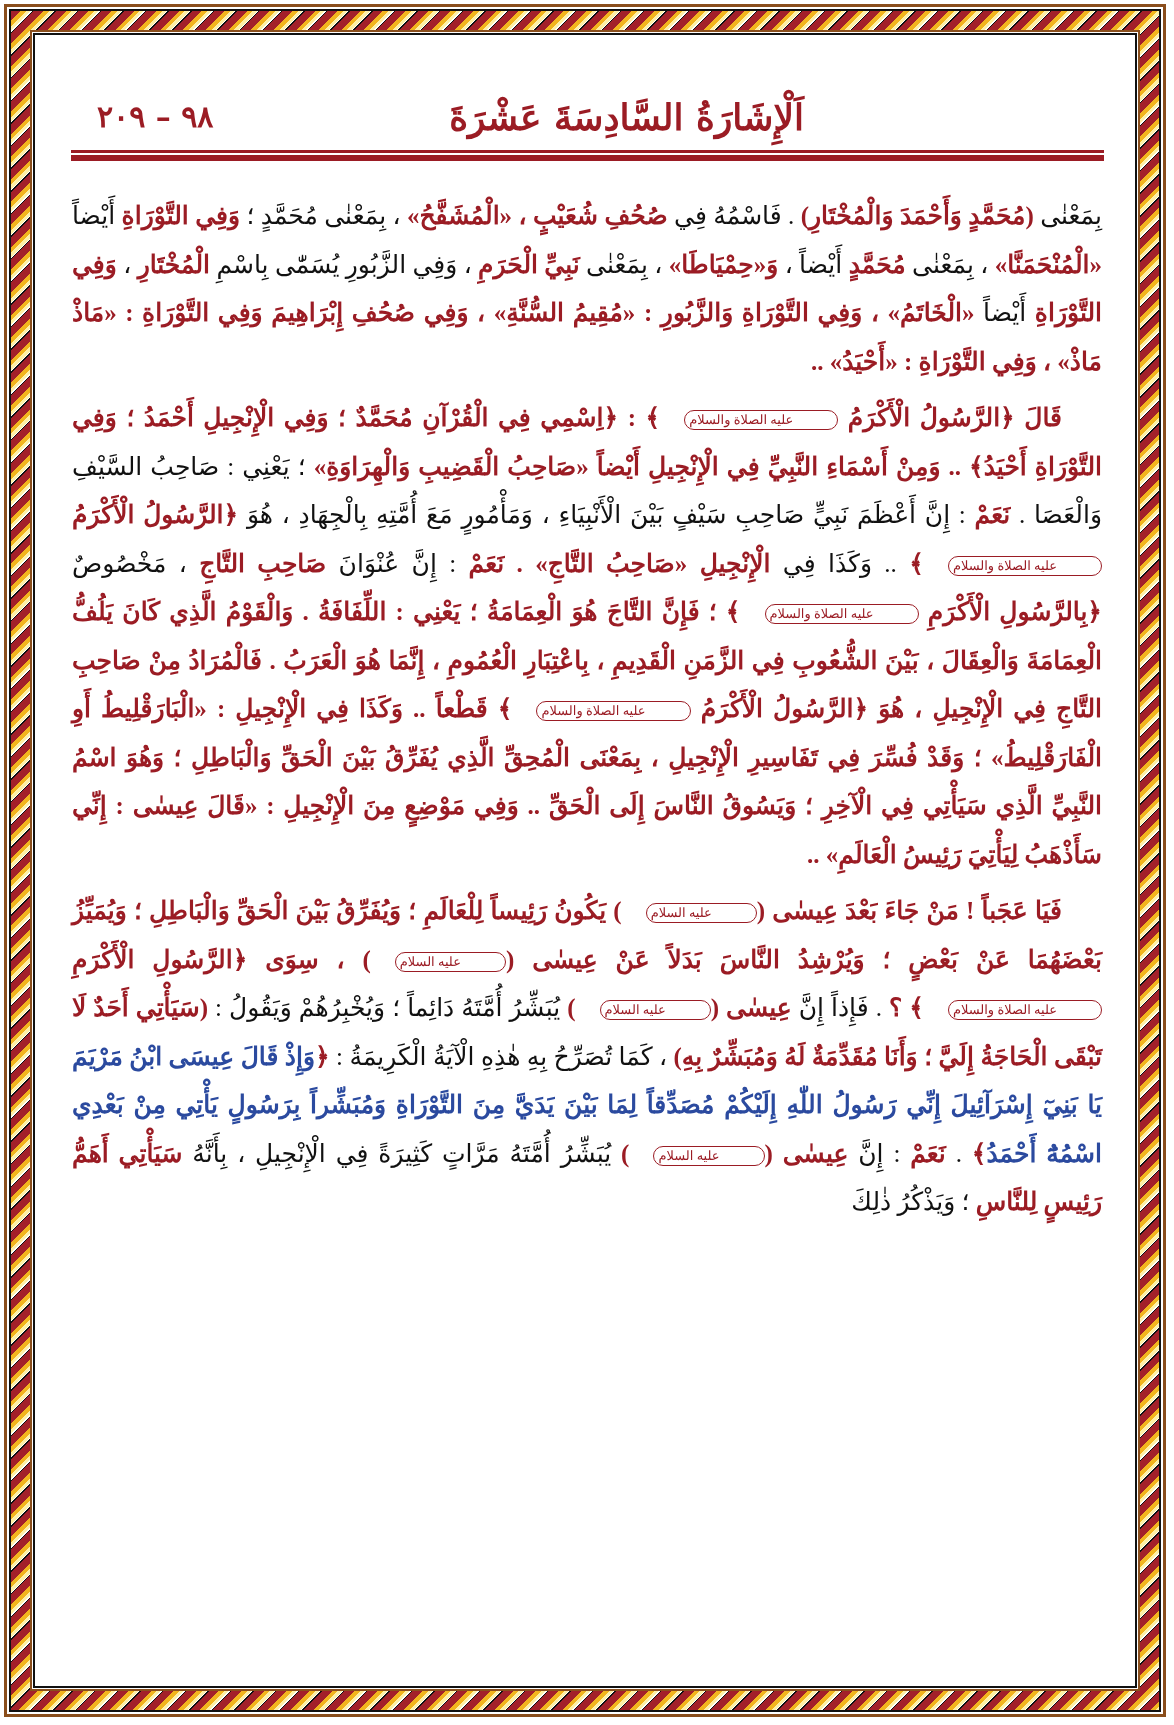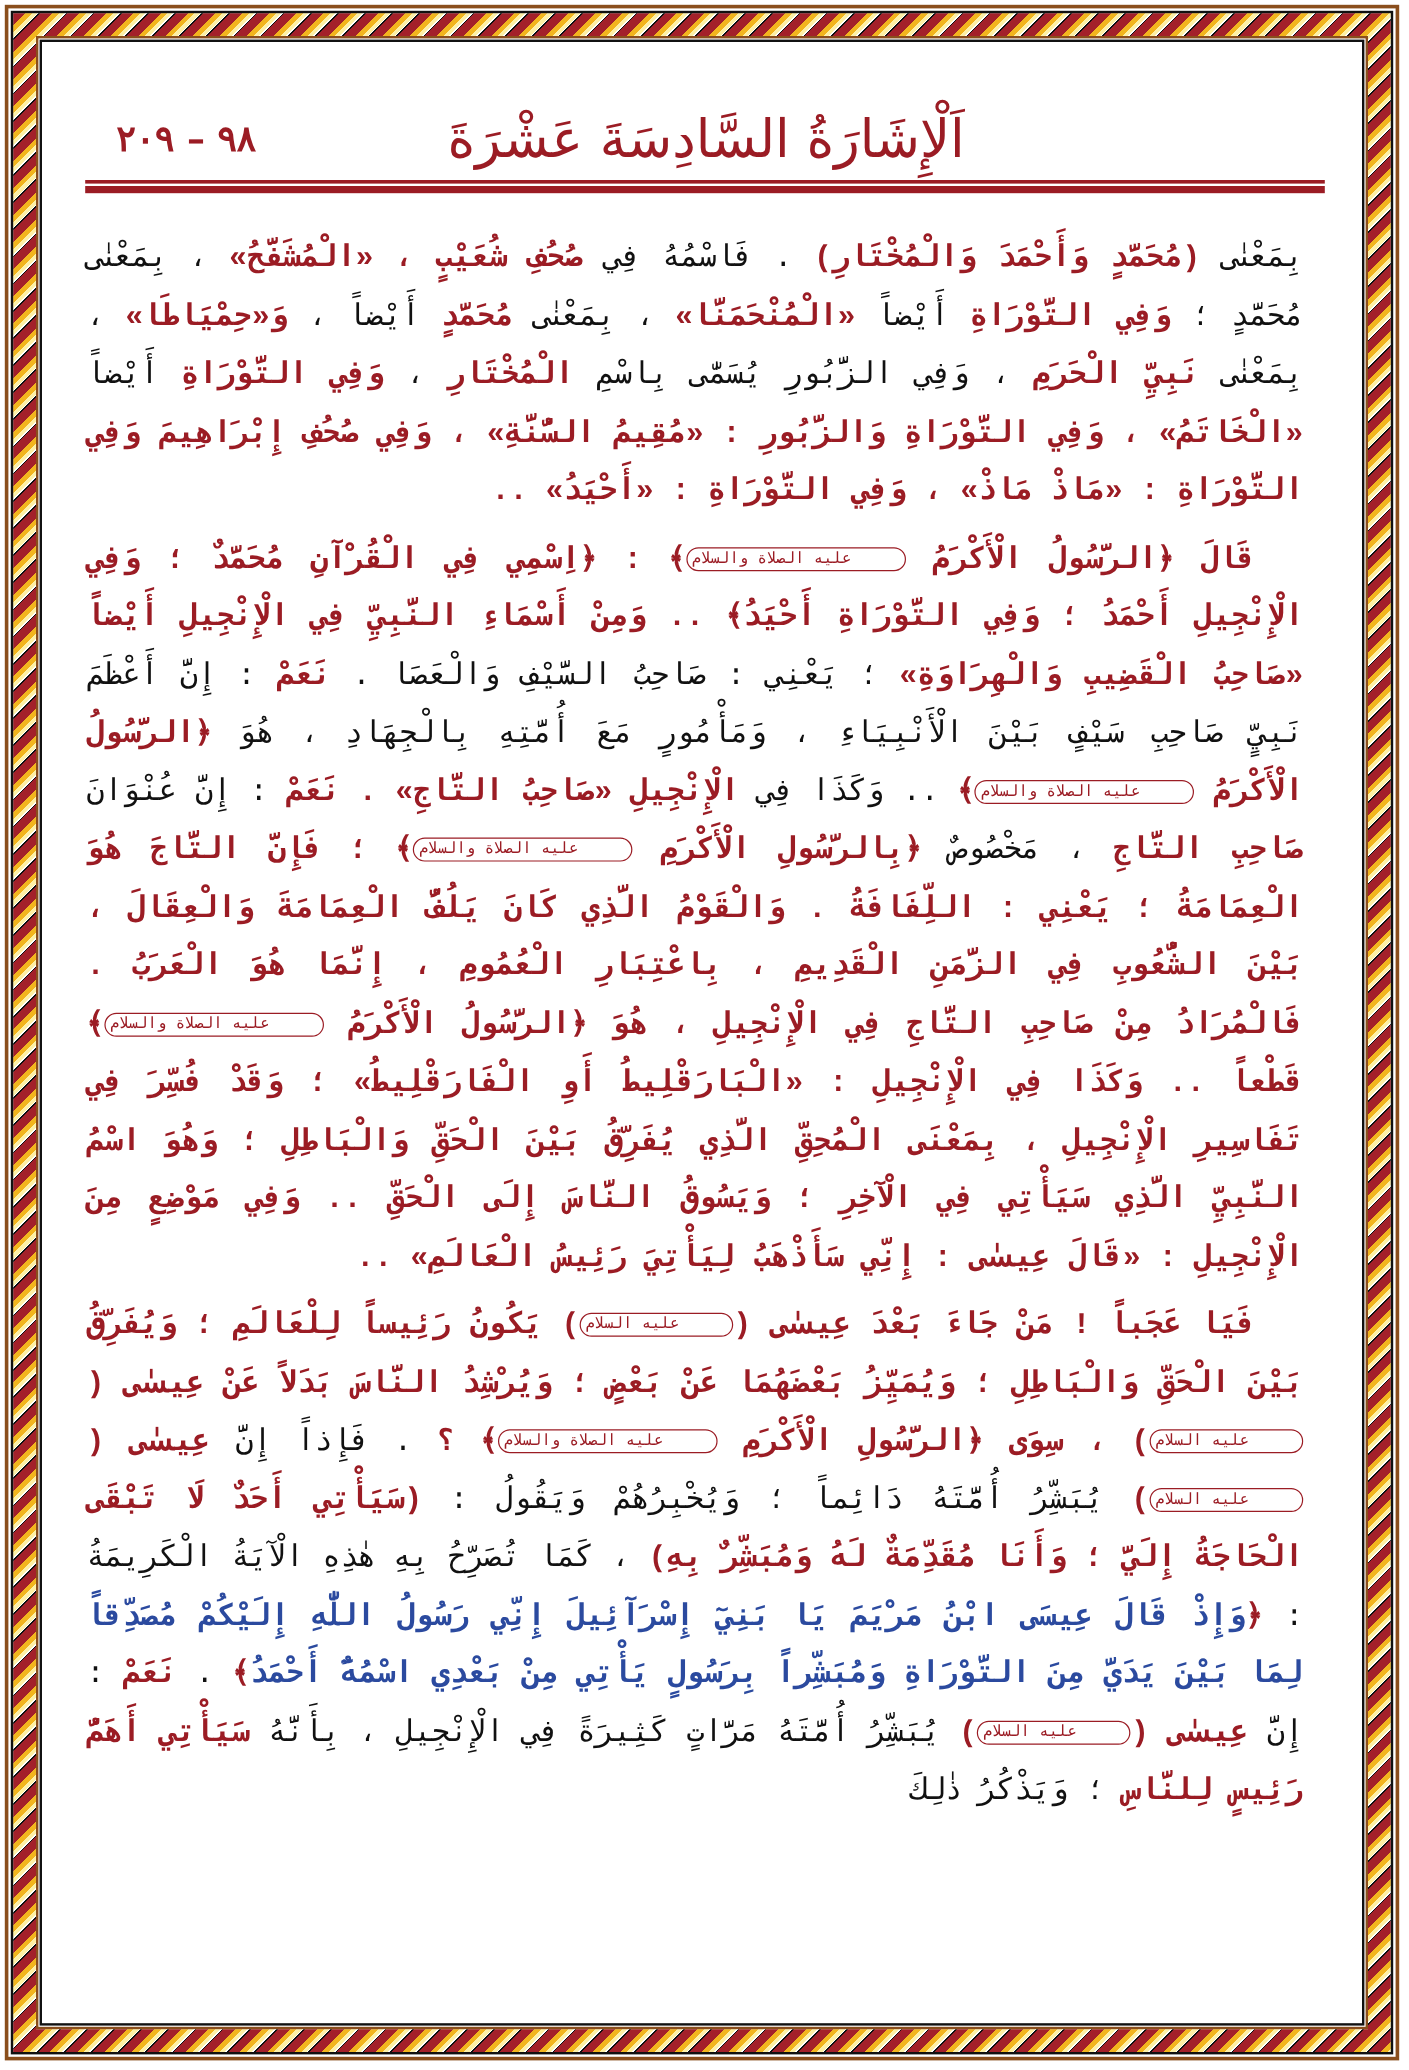--- a/index.html
+++ b/index.html
@@ -33,50 +33,51 @@
 
   
   .page-header {
     position: absolute; left: 72px; right: 70px; top: 92px; height: 56px;
     direction: rtl;
     font-family: "DejaVu Serif", serif;
     color: #9b1c24;
   }
   .page-header .section-title {
     position: absolute; right: 300px; top: 0;
-    font-size: 44px; font-weight: normal; line-height: 50px;
+    font-size: 36px; font-weight: bold; line-height: 50px;
   }
   .page-header .page-range {
     position: absolute; left: 25px; top: 2px;
     font-size: 30px; font-weight: bold; line-height: 46px;
     direction: rtl;
   }
   .header-rule {
     position: absolute; left: 71px; right: 70px; top: 150px; height: 12px;
   }
   .header-rule .thin { position: absolute; left: 0; right: 0; top: 0; height: 3px; background: #9b1c24; }
   .header-rule .thick { position: absolute; left: 0; right: 0; top: 5px; height: 6px; background: #9b1c24; }
 
   
   .body-text {
-    position: absolute; left: 72px; right: 88px; top: 192px;
+    position: absolute; left: 72px; right: 72px; top: 192px;
     direction: rtl; text-align: justify; text-align-last: right;
-    font-family: Liberation Mono, monospace;
+    font-family: Liberation Serif, serif;
     font-size: 25px; line-height: 48.5px;
     color: #111111;
   }
   .body-text p { margin: 0 0 8px 0; }
   .body-text p.indent { text-indent: 40px; }
   .r  { color: #9b1c24; font-weight: bold; }
   .b  { color: #2b4a9f; font-weight: bold; }
   .k  { color: #111111; }
   .honorific {
     display: inline-block; font-size: 13px; color: #9b1c24; font-weight: normal;
     border: 1px solid #9b1c24; border-radius: 10px; padding: 0 4px; line-height: 18px;
     vertical-align: middle;
+    margin-left: 24px;
   }
   .quran-bracket { color: #9b1c24; font-weight: bold; }
 </style>
 </head>
 <body>
 
 <div class="frame-outer"></div>
 <div class="frame-braid"></div>
 <div class="frame-black-top"></div>
 <div class="frame-inner-line"></div>

